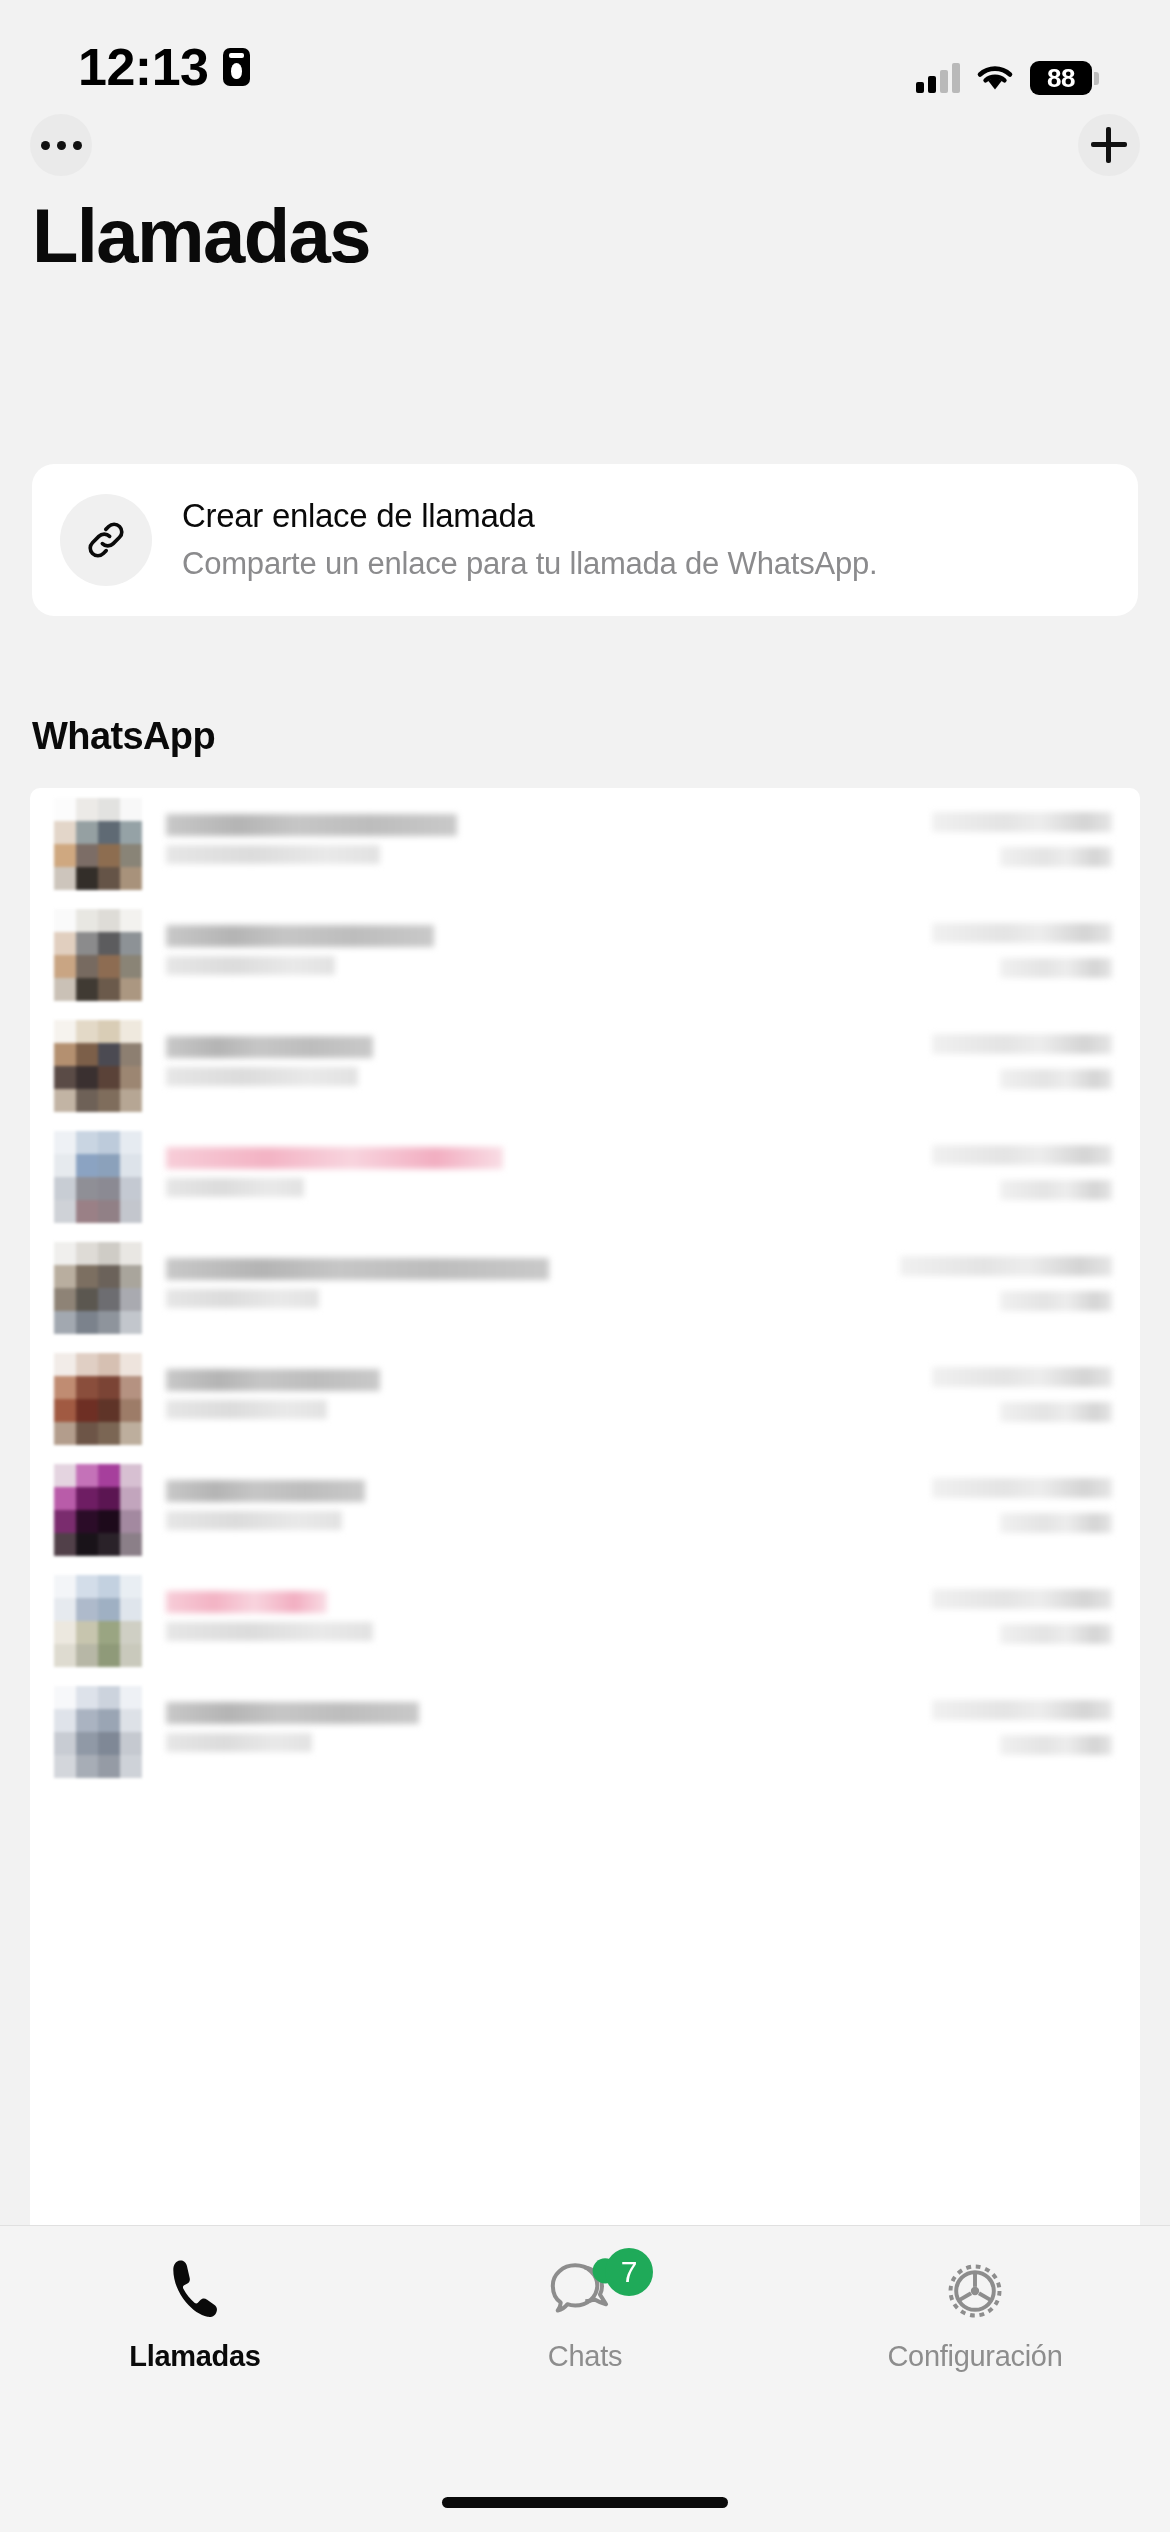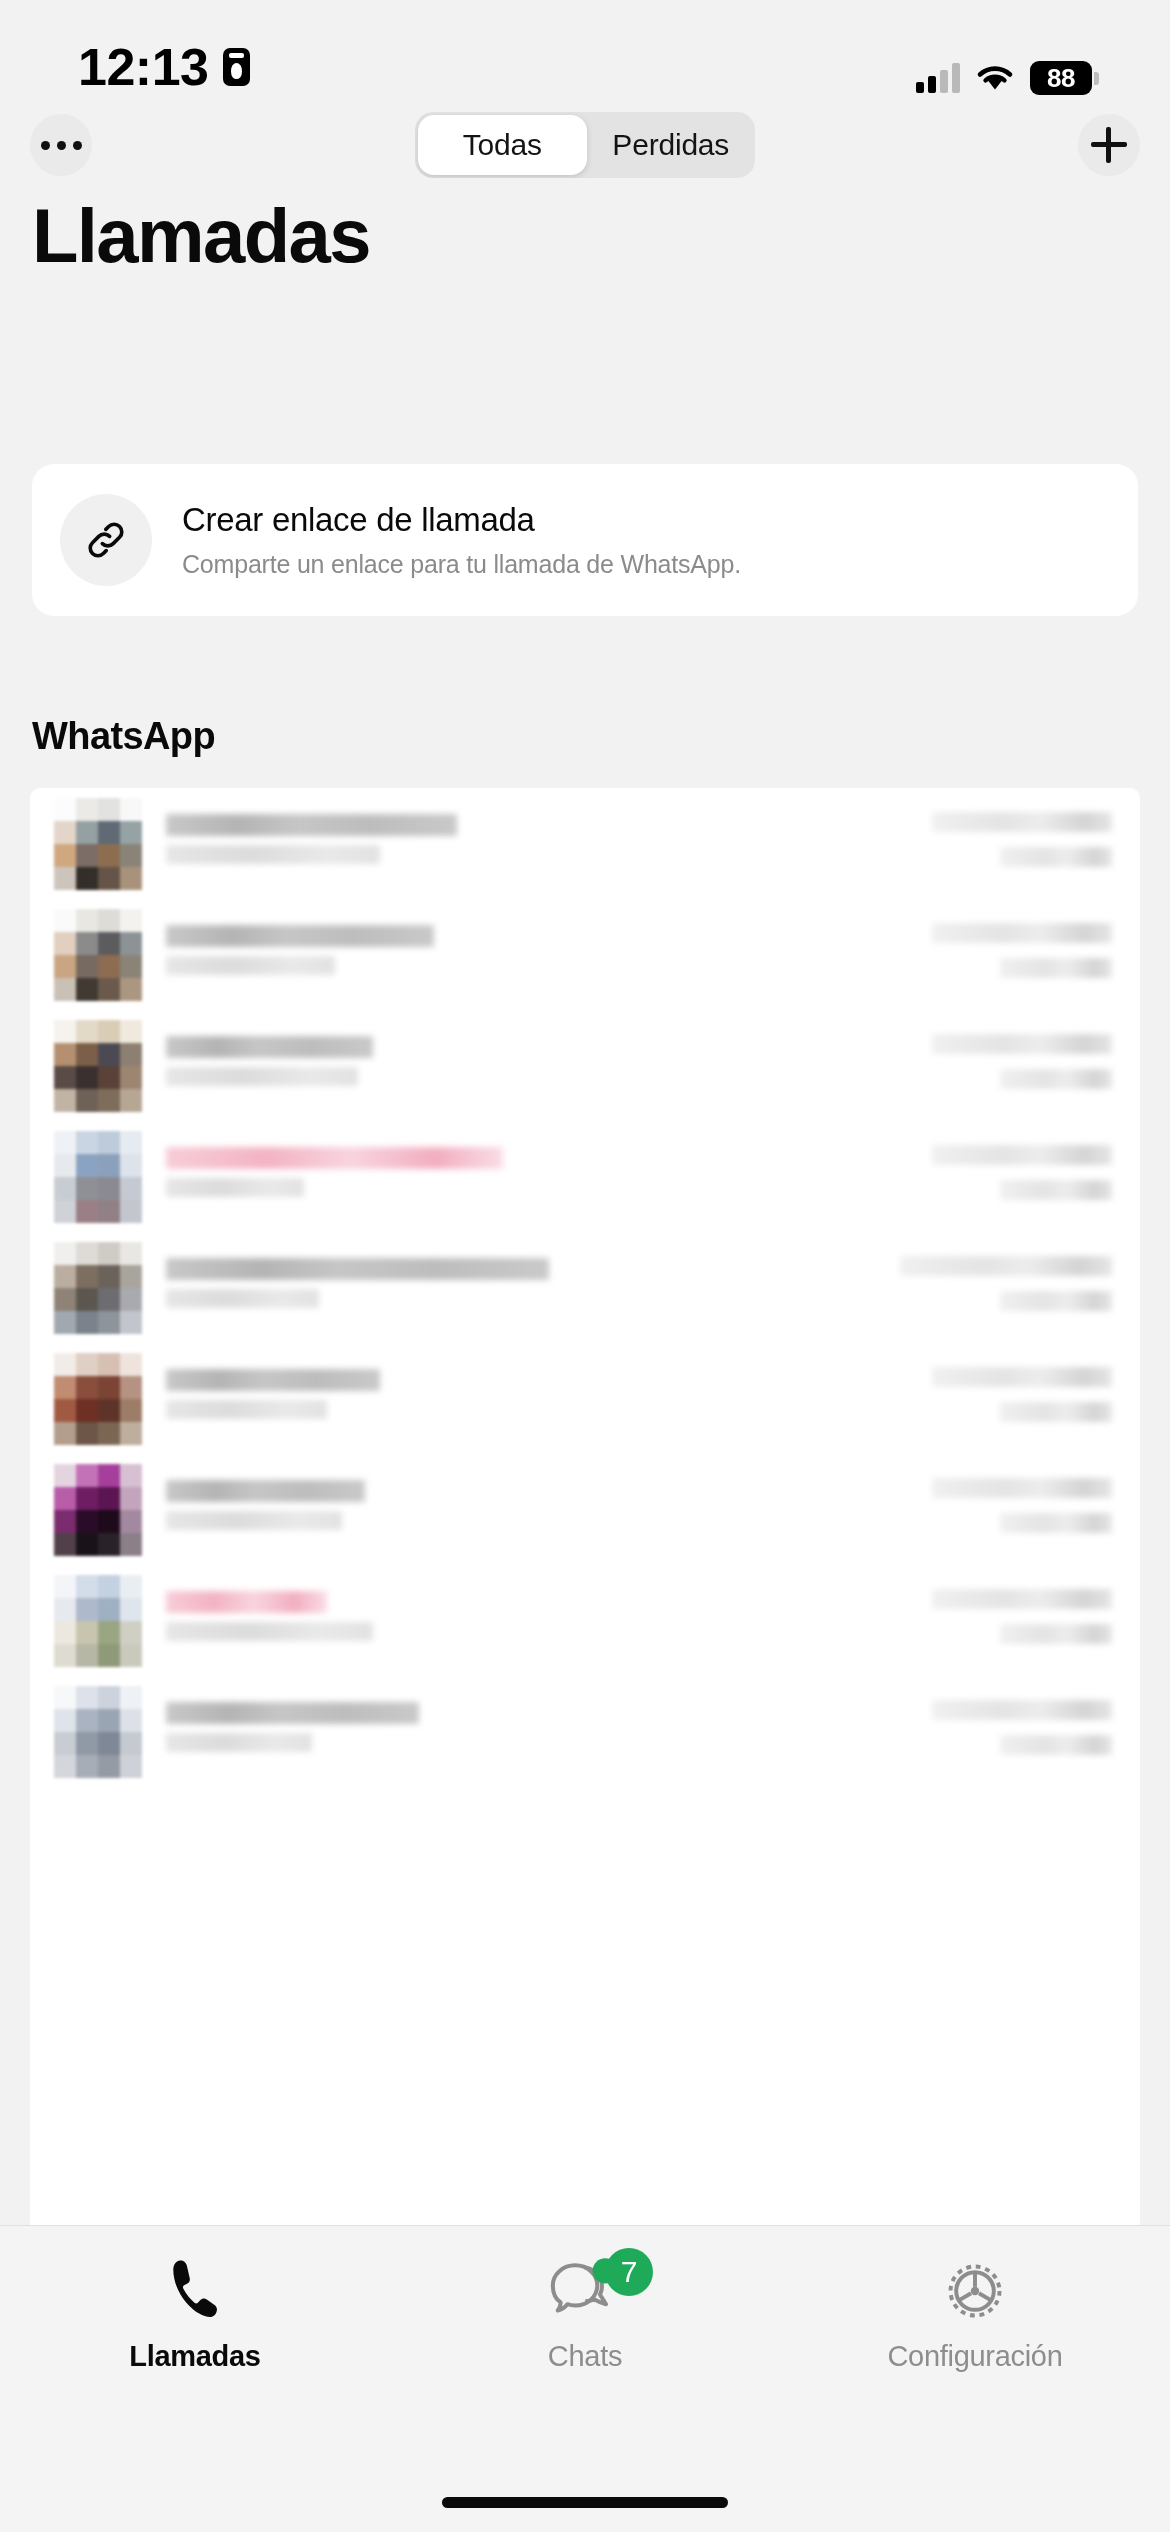--- a/index.html
+++ b/index.html
@@ -93,21 +93,21 @@
     position: absolute; top: 464px; left: 32px; width: 1106px; height: 152px;
     background: #fff; border-radius: 22px;
     display: flex; align-items: center; padding: 0 28px;
   }
   .link-icon-wrap {
     width: 92px; height: 92px; border-radius: 50%; background: #f0f0f0;
     display: flex; align-items: center; justify-content: center; flex: 0 0 auto;
   }
   .link-text { margin-left: 30px; }
   .link-title { font-size: 33px; color: #0a0a0a; letter-spacing: -0.3px; line-height: 1.22; }
-  .link-sub { font-size: 25px; color: #8b8b8d; letter-spacing: -0.2px; line-height: 1.28; margin-top: 8px; }
+  .link-sub { font-size: 31px; color: #8b8b8d; letter-spacing: -0.2px; line-height: 1.28; margin-top: 8px; }
 
   
   .section-title {
     position: absolute; top: 715px; left: 32px;
     font-size: 38px; font-weight: 700; color: #0a0a0a; letter-spacing: -0.6px;
   }
 
   
   .call-list {
     position: absolute; top: 788px; left: 30px; width: 1110px; height: 1437px;
@@ -199,24 +199,20 @@
 
   <div class="topbar">
     <div class="round-btn">
       <div class="dots">
           <i></i>
           <i></i>
           <i></i>
         </div>
     </div>
 
-    <div class="segmented">
-      <div class="seg active">Todas</div>
-      <div class="seg">Perdidas</div>
-    </div>
 
     <div class="round-btn">
       <div class="plus"></div>
     </div>
   </div>
 
   <div class="page-title">Llamadas</div>
 
   <div class="link-card">
     <div class="link-icon-wrap">

